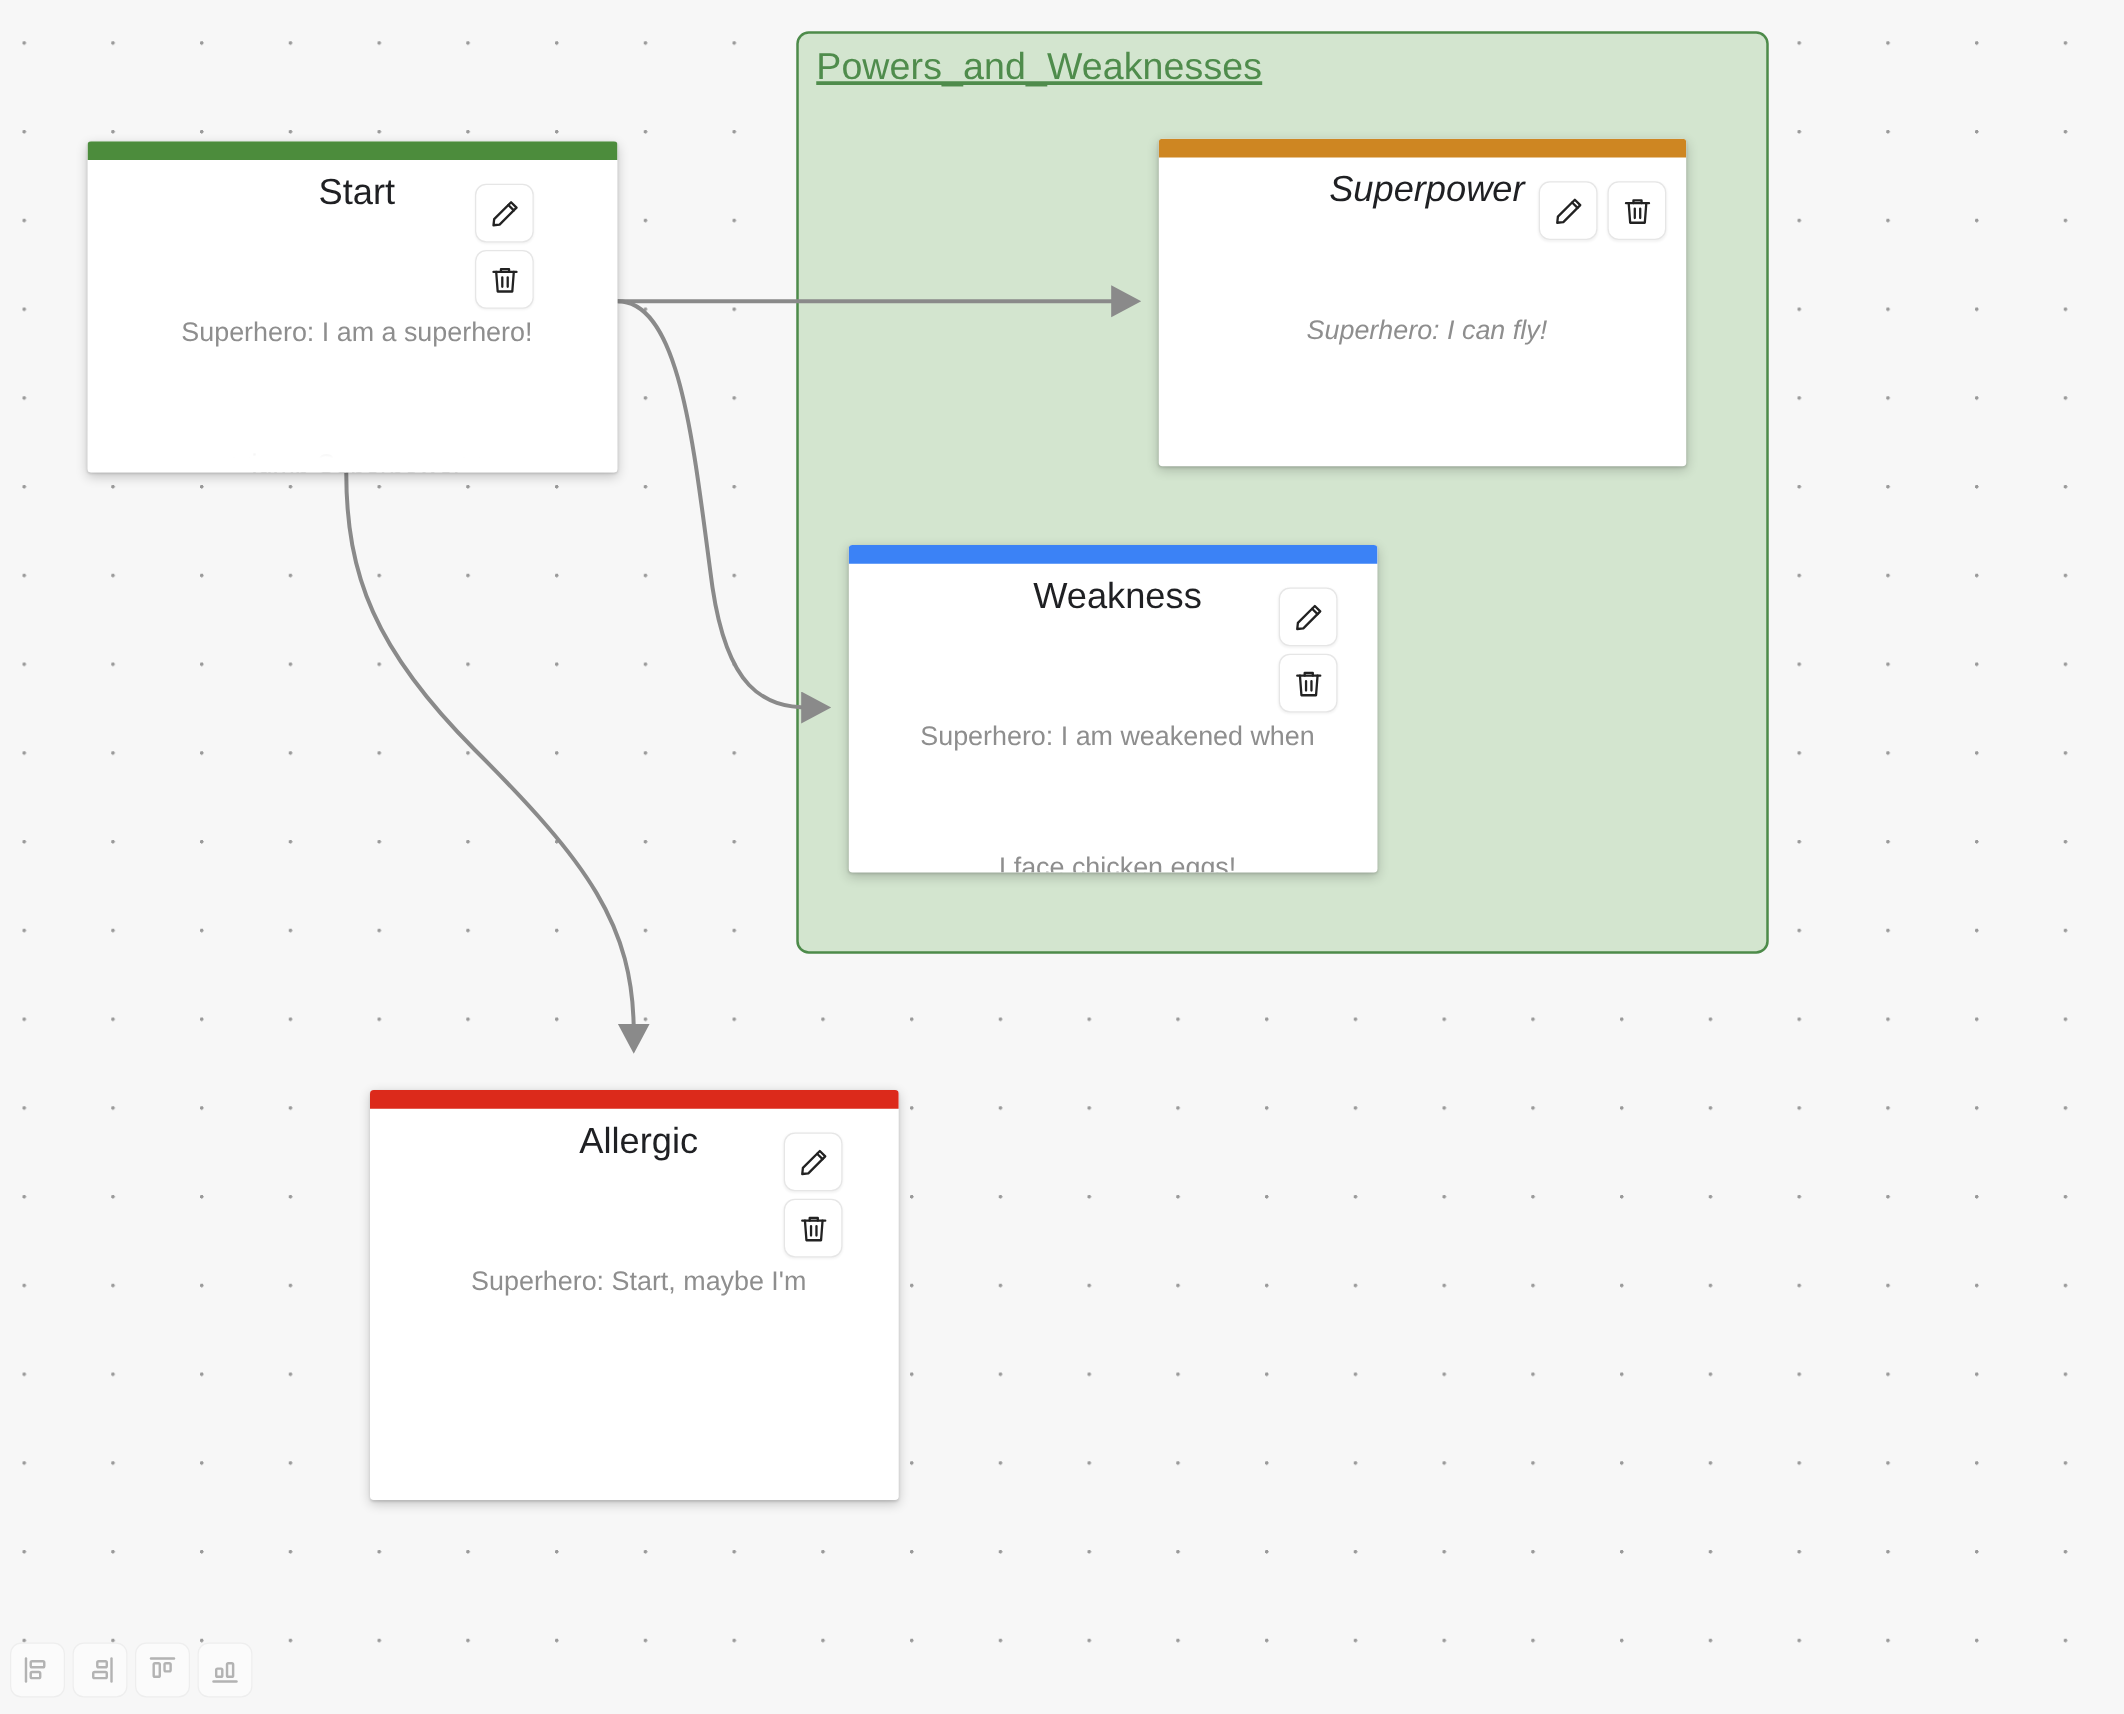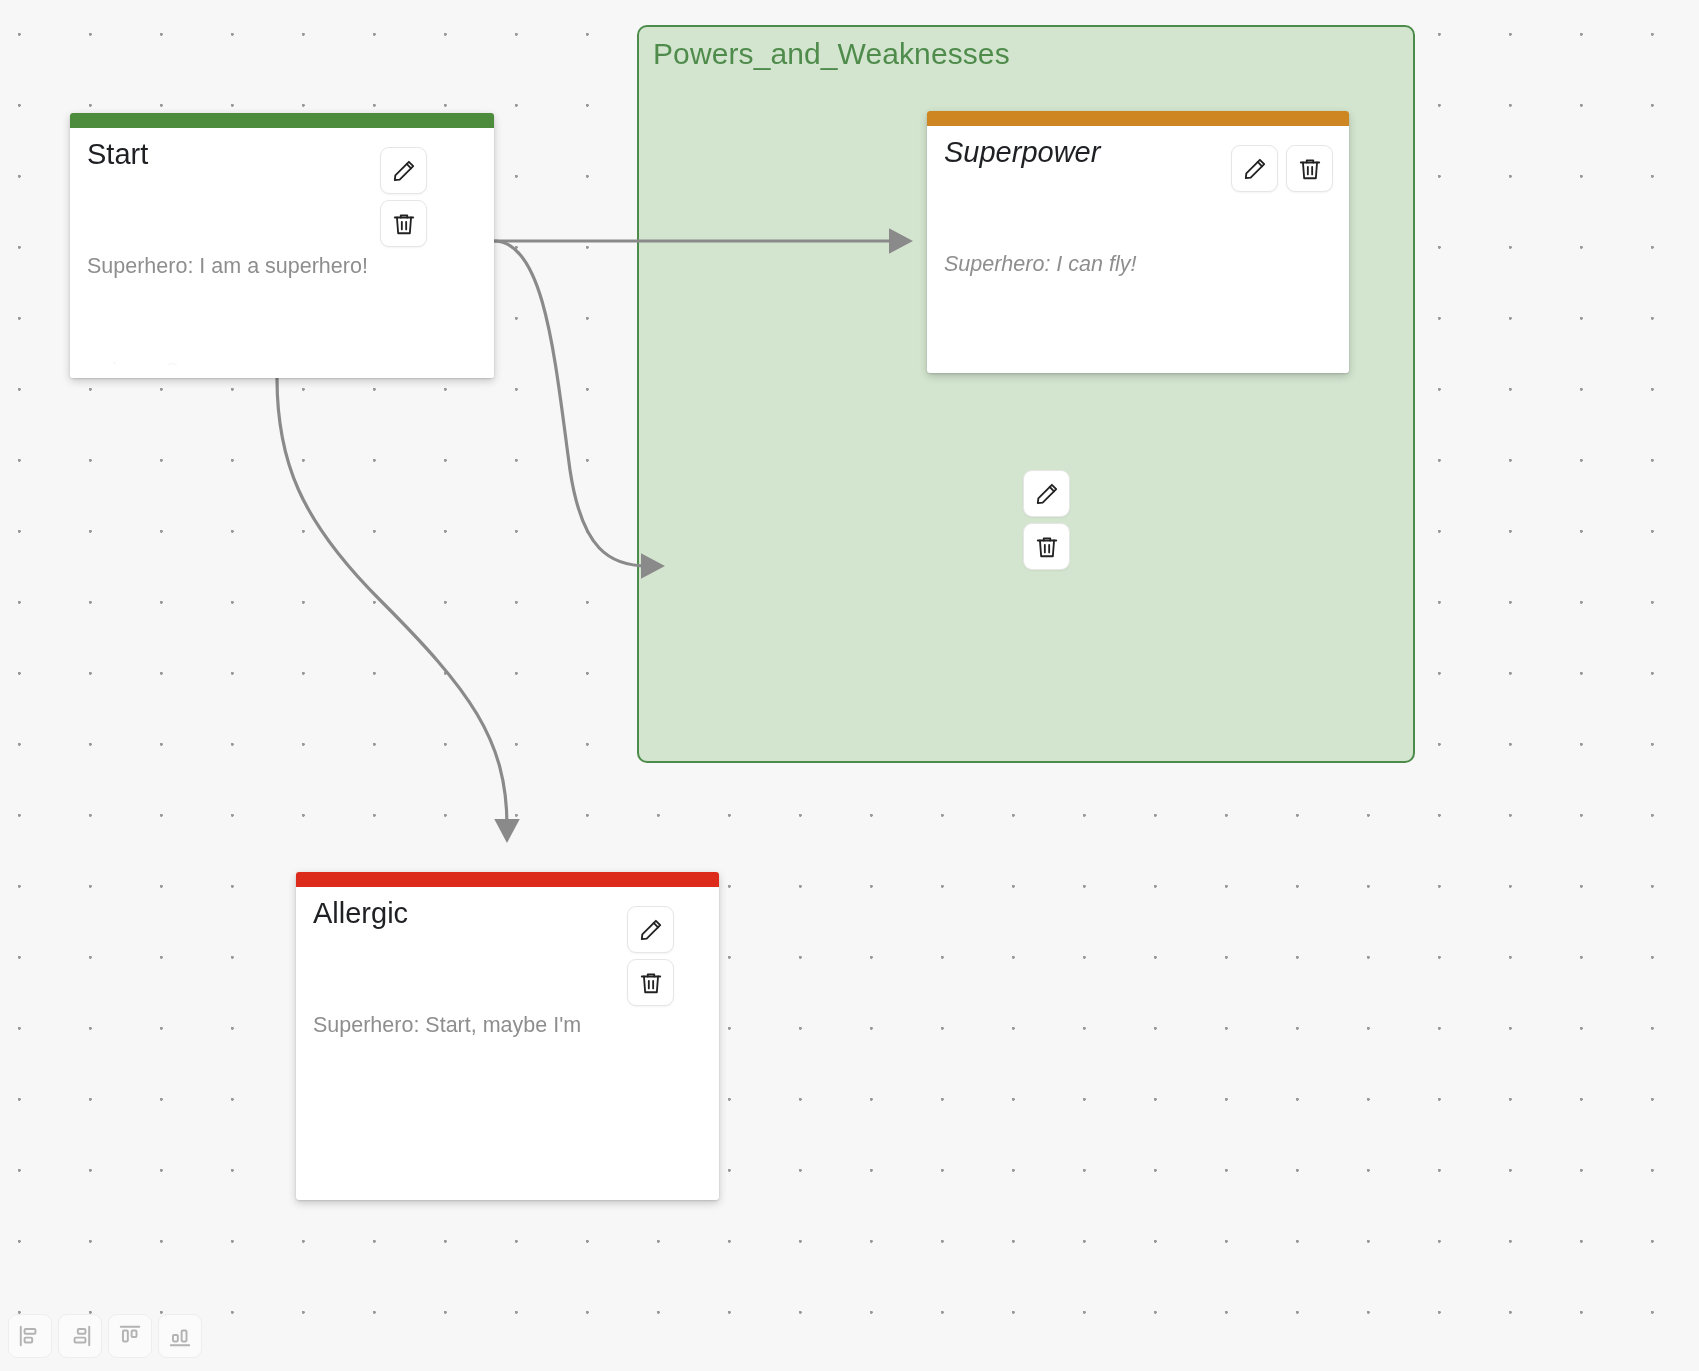--- a/index.html
+++ b/index.html
@@ -36,20 +36,21 @@
     z-index: 1;
   }
   .group-title {
     position: absolute;
     left: 14px;
     top: 10px;
     font-size: 30px;
     color: #4f8c4c;
     letter-spacing: 0.1px;
     white-space: nowrap;
+    text-decoration: underline;
   }
 
   
   #edges {
     position: absolute;
     left: 0;
     top: 0;
     width: 1699px;
     height: 1371px;
     z-index: 2;
@@ -58,20 +59,21 @@
 
   
   .node {
     position: absolute;
     box-sizing: border-box;
     background: #ffffff;
     border-radius: 3px;
     box-shadow: 0 3px 9px rgba(0,0,0,0.20), 0 1px 2px rgba(0,0,0,0.12);
     overflow: hidden;
     z-index: 5;
+    text-align: center;
   }
   .node-header {
     height: 15px;
     width: 100%;
   }
   .node-body {
     position: relative;
     height: calc(100% - 15px);
     overflow: hidden;
   }
@@ -236,20 +238,32 @@
         <svg width="26" height="26" viewBox="0 0 24 24" fill="none" stroke="#222" stroke-width="1.7" stroke-linecap="round" stroke-linejoin="round">
           <path d="M3.5 6 H20.5"></path>
           <path d="M9 6 V4 H15 V6"></path>
           <path d="M5.5 6 L6.6 20.5 H17.4 L18.5 6"></path>
           <path d="M10 10 V17 M14 10 V17"></path>
         </svg>
       </div>
     </div>
   </div>
 
+  <div class="node" style="left:679px; top:436px; width:423px; height:262px;">
+    <div class="node-header" style="background:#3b82f6;"></div>
+    <div class="node-body">
+      <div class="node-text">
+        <div class="node-title">Weakness</div>
+        <div class="node-lines">
+          <div>Superhero: I am weakened when</div>
+          <div>I face chicken eggs!</div>
+        </div>
+      </div>
+    </div>
+  </div>
   <div class="node-actions" style="left:1023px; top:470px;">
     <div class="icon-btn">
       <svg width="26" height="26" viewBox="0 0 24 24" fill="none" stroke="#222" stroke-width="1.7" stroke-linecap="round" stroke-linejoin="round">
         <path d="M16.5 3.5 L20.5 7.5 L8 20 L3.5 20.5 L4 16 Z"></path>
         <path d="M14.5 5.5 L18.5 9.5"></path>
       </svg>
     </div>
     <div class="icon-btn">
       <svg width="26" height="26" viewBox="0 0 24 24" fill="none" stroke="#222" stroke-width="1.7" stroke-linecap="round" stroke-linejoin="round">
         <path d="M3.5 6 H20.5"></path>

